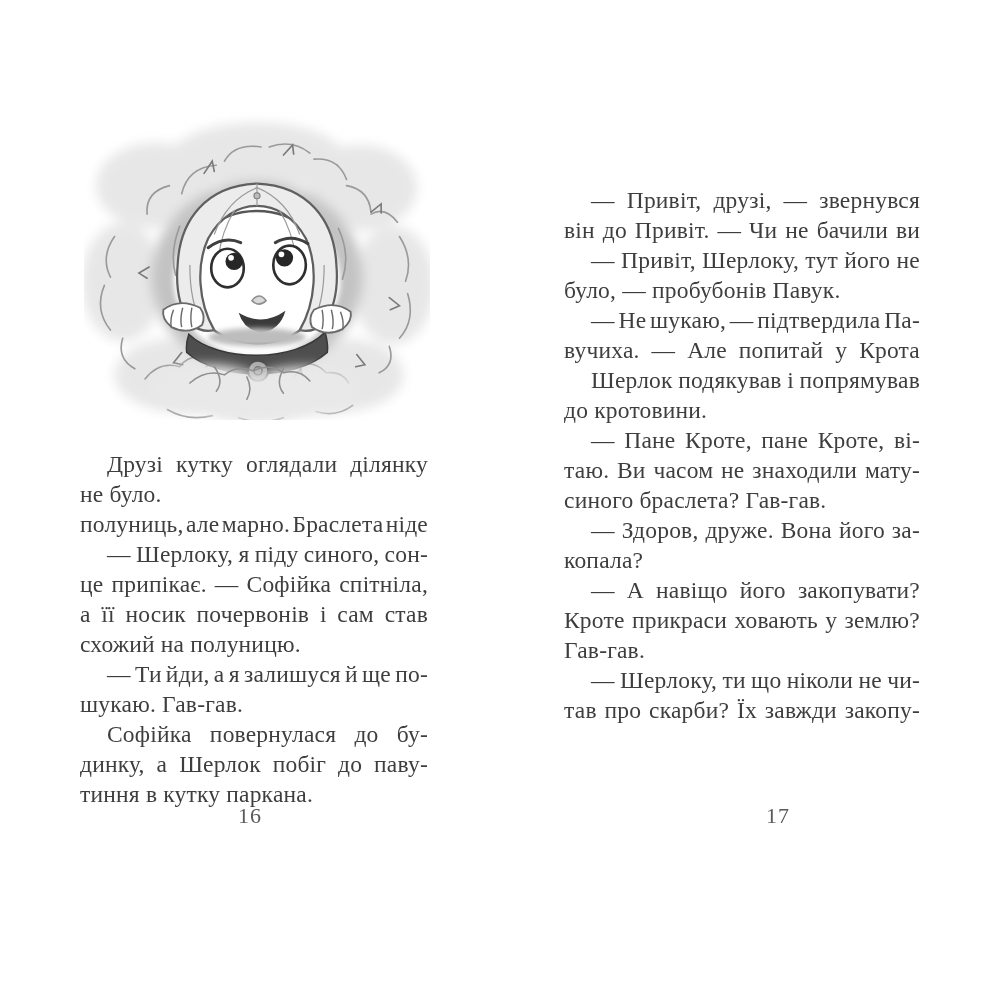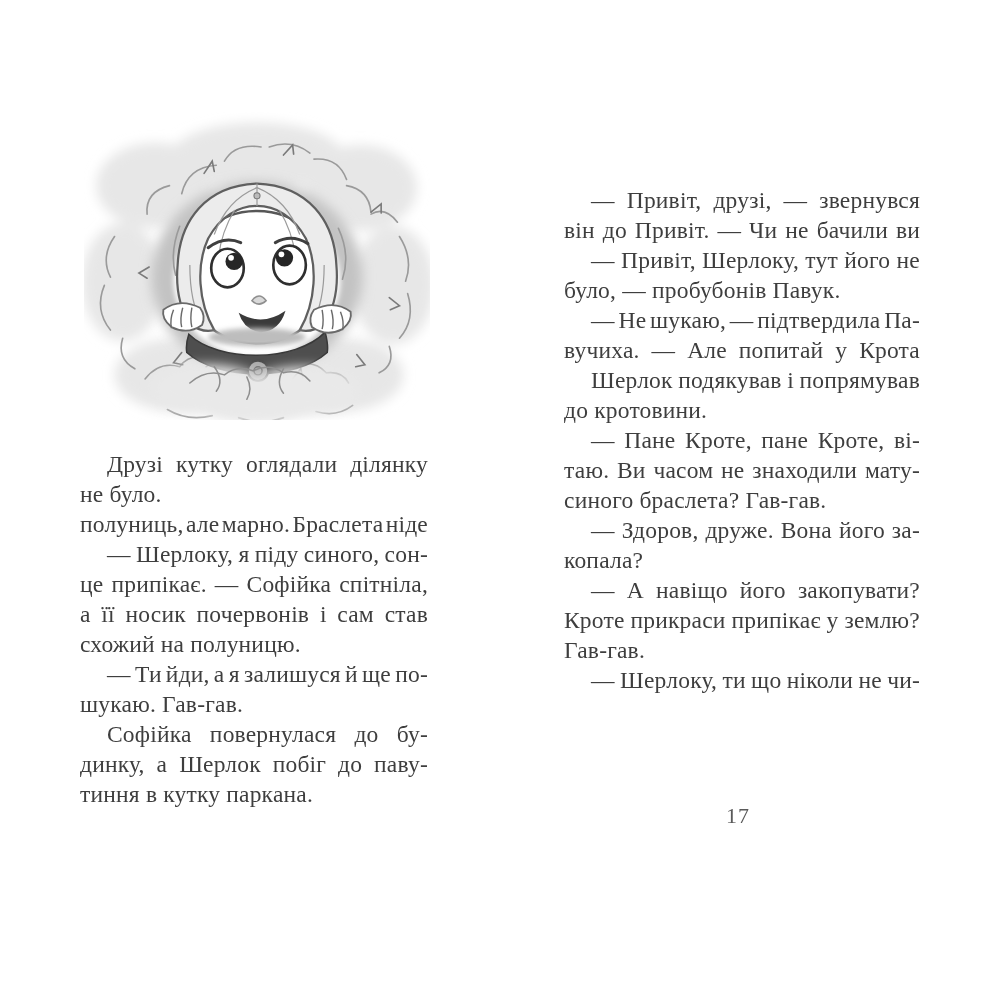--- a/index.html
+++ b/index.html
@@ -15,21 +15,21 @@
     height:30px; line-height:30px; font-size:23.5px; color:#3e3e3e;
     letter-spacing:0.2px; white-space:nowrap;
   }
   .line.justify { display:flex; justify-content:space-between; }
   .line.indent  { padding-left:27px; }
   .page-num {
     position:absolute; top:803px; width:180px; text-align:center;
     font-size:22px; color:#5a5a5a; letter-spacing:1px;
   }
   .page-num.left  { left:160px; }
-  .page-num.right { left:648px; }
+  .page-num.right { left:688px; }
   .illus { position:absolute; left:84px; top:112px; width:346px; height:308px; }
 </style>
 </head>
 <body>
 
 <div class="spread">
 
   <section class="page">
 
     <svg class="illus" viewBox="0 0 340 302" aria-hidden="true">
@@ -226,20 +226,21 @@
         <div class="line justify">
           <span>динку,</span>
           <span>а</span>
           <span>Шерлок</span>
           <span>побіг</span>
           <span>до</span>
           <span>паву-</span>
         </div>
         <div class="line">тиння в кутку паркана.</div>
       </div>
+    <div class="page-num left">16</div>
   </section>
 
   <section class="page">
     <div class="text-col text-right">
         <div class="line indent justify">
           <span>—</span>
           <span>Привіт,</span>
           <span>друзі,</span>
           <span>—</span>
           <span>звернувся</span>
@@ -315,31 +316,39 @@
         <div class="line indent justify">
           <span>—</span>
           <span>А</span>
           <span>навіщо</span>
           <span>його</span>
           <span>закопувати?</span>
         </div>
         <div class="line justify">
           <span>Кроте</span>
           <span>прикраси</span>
-          <span>припікає</span>
+          <span>ховають</span>
           <span>у</span>
           <span>землю?</span>
         </div>
         <div class="line">Гав-гав.</div>
         <div class="line indent justify">
           <span>—</span>
           <span>Шерлоку,</span>
           <span>ти</span>
           <span>що</span>
           <span>ніколи</span>
           <span>не</span>
           <span>чи-</span>
         </div>
+        <div class="line justify">
+          <span>тав</span>
+          <span>про</span>
+          <span>скарби?</span>
+          <span>Їх</span>
+          <span>завжди</span>
+          <span>закопу-</span>
+        </div>
       </div>
     <div class="page-num right">17</div>
   </section>
 
 </div>
 
 </body></html>

